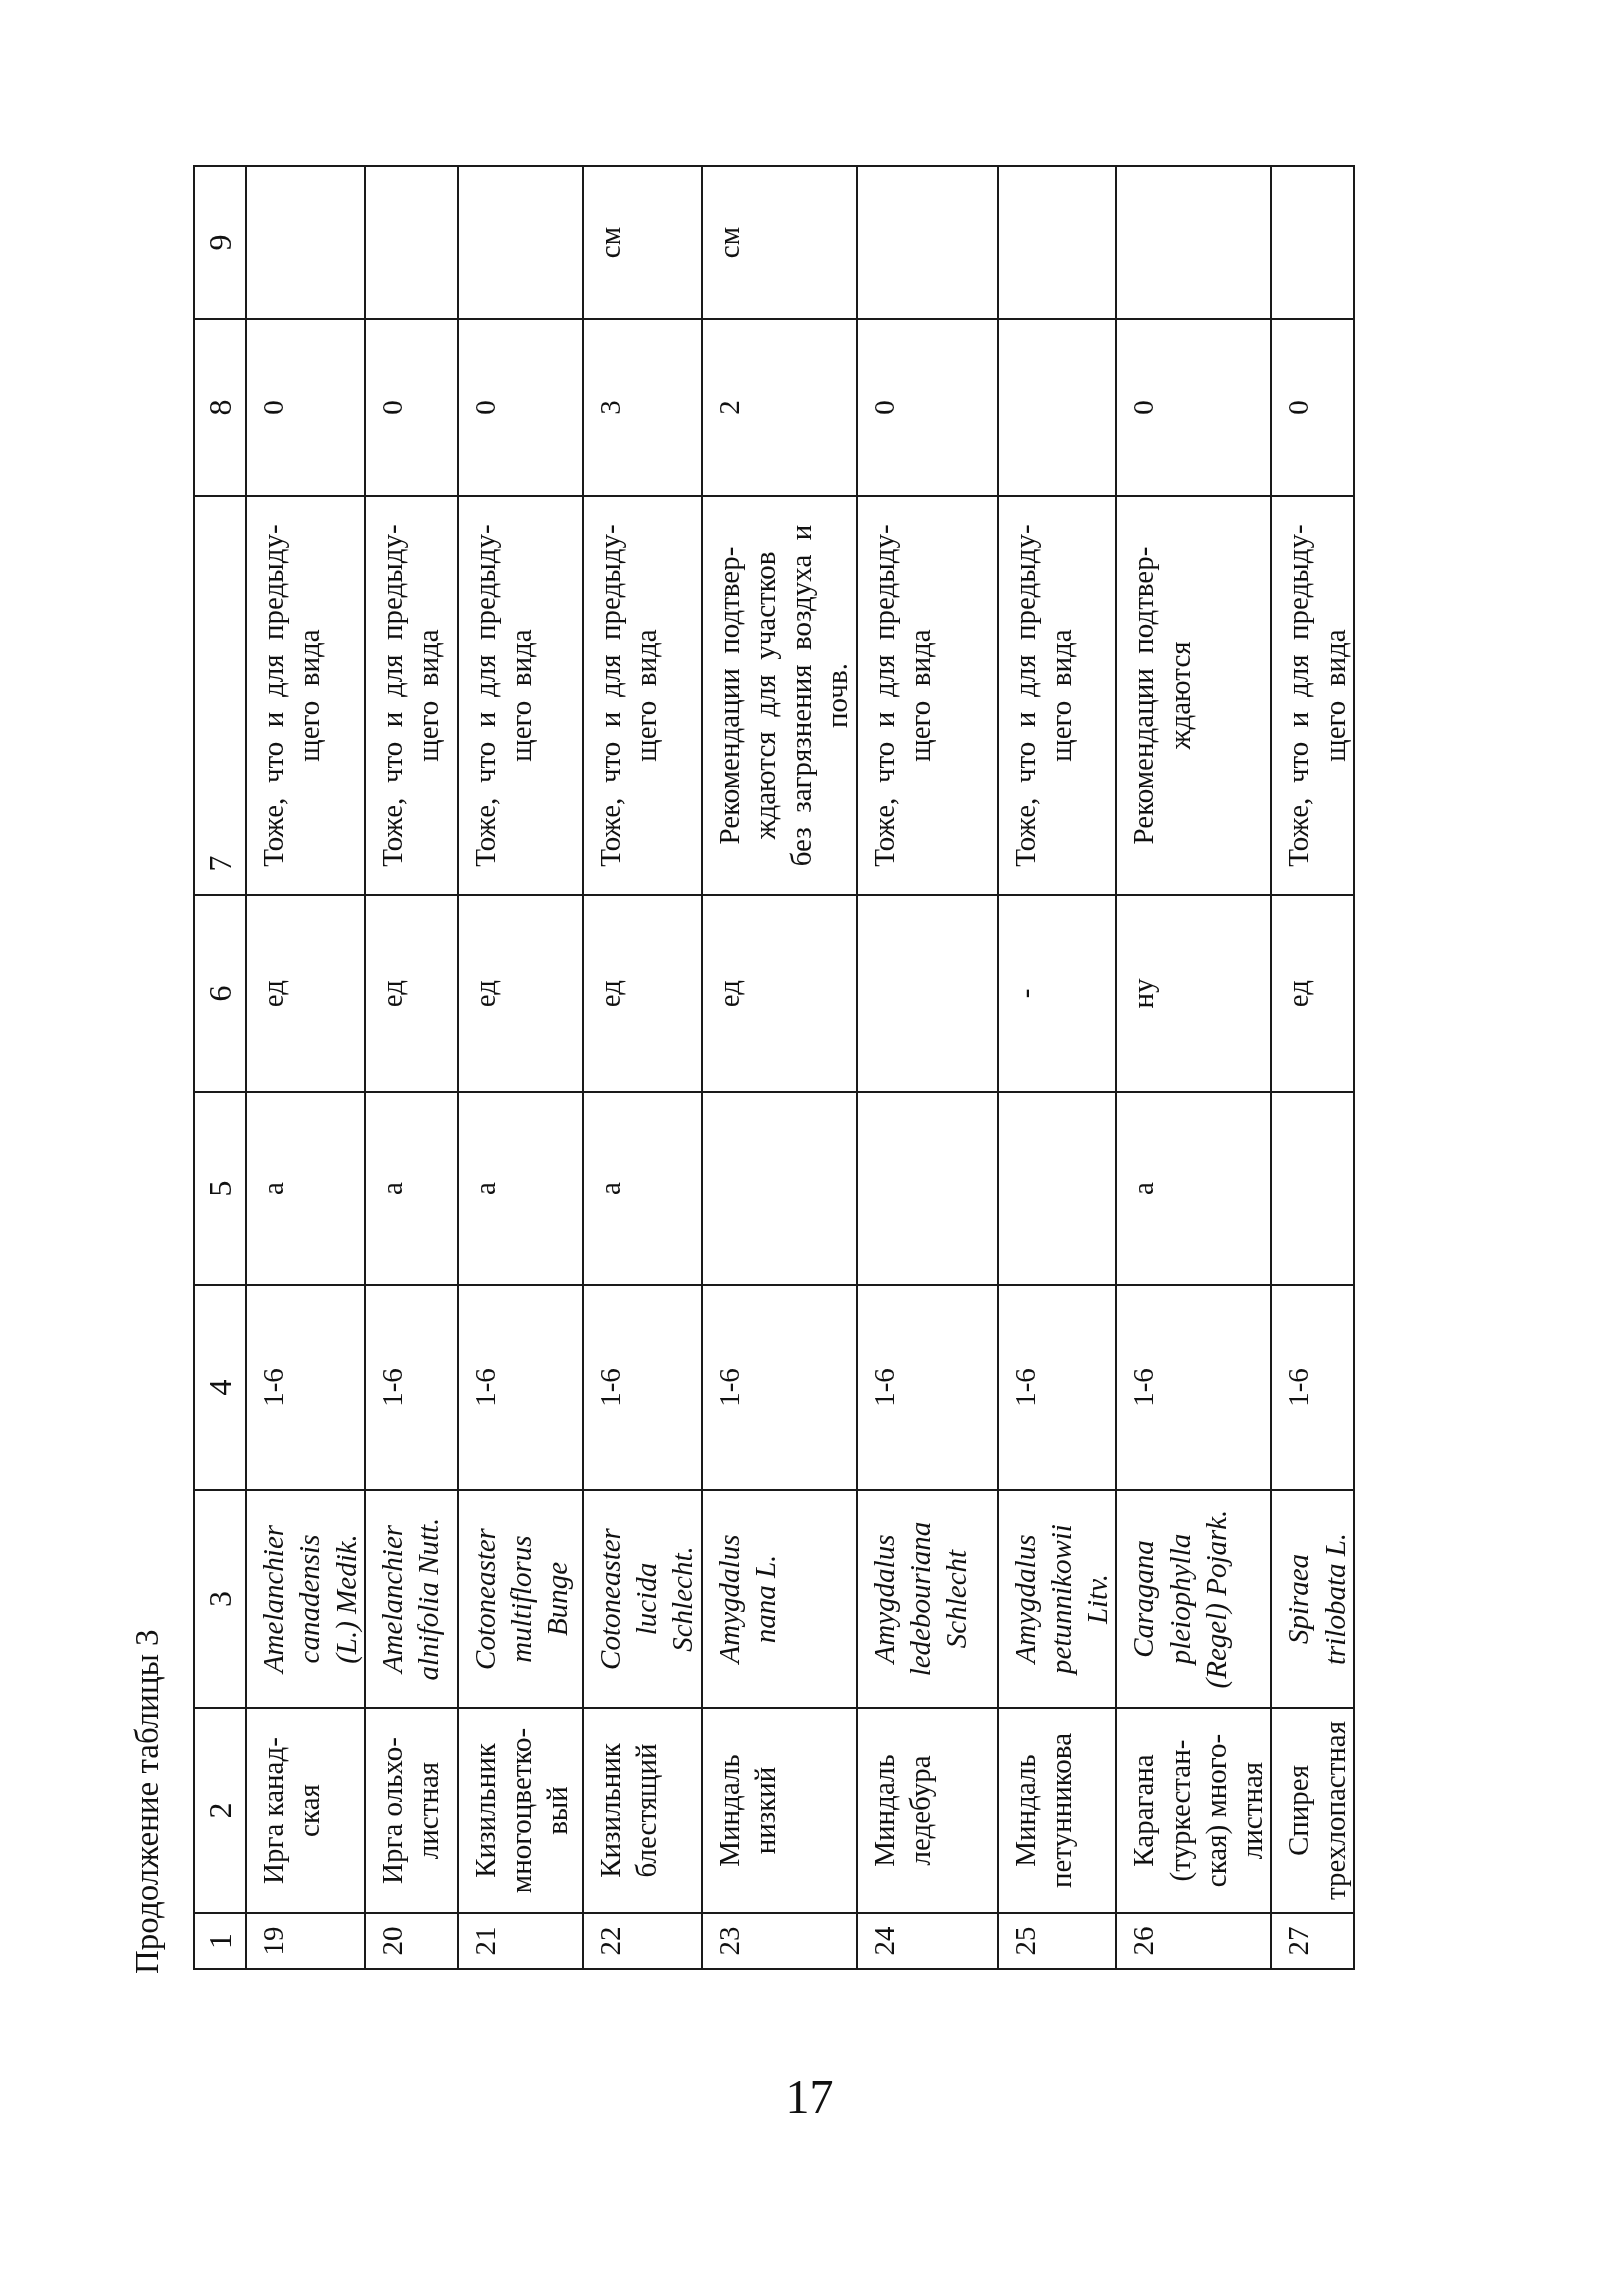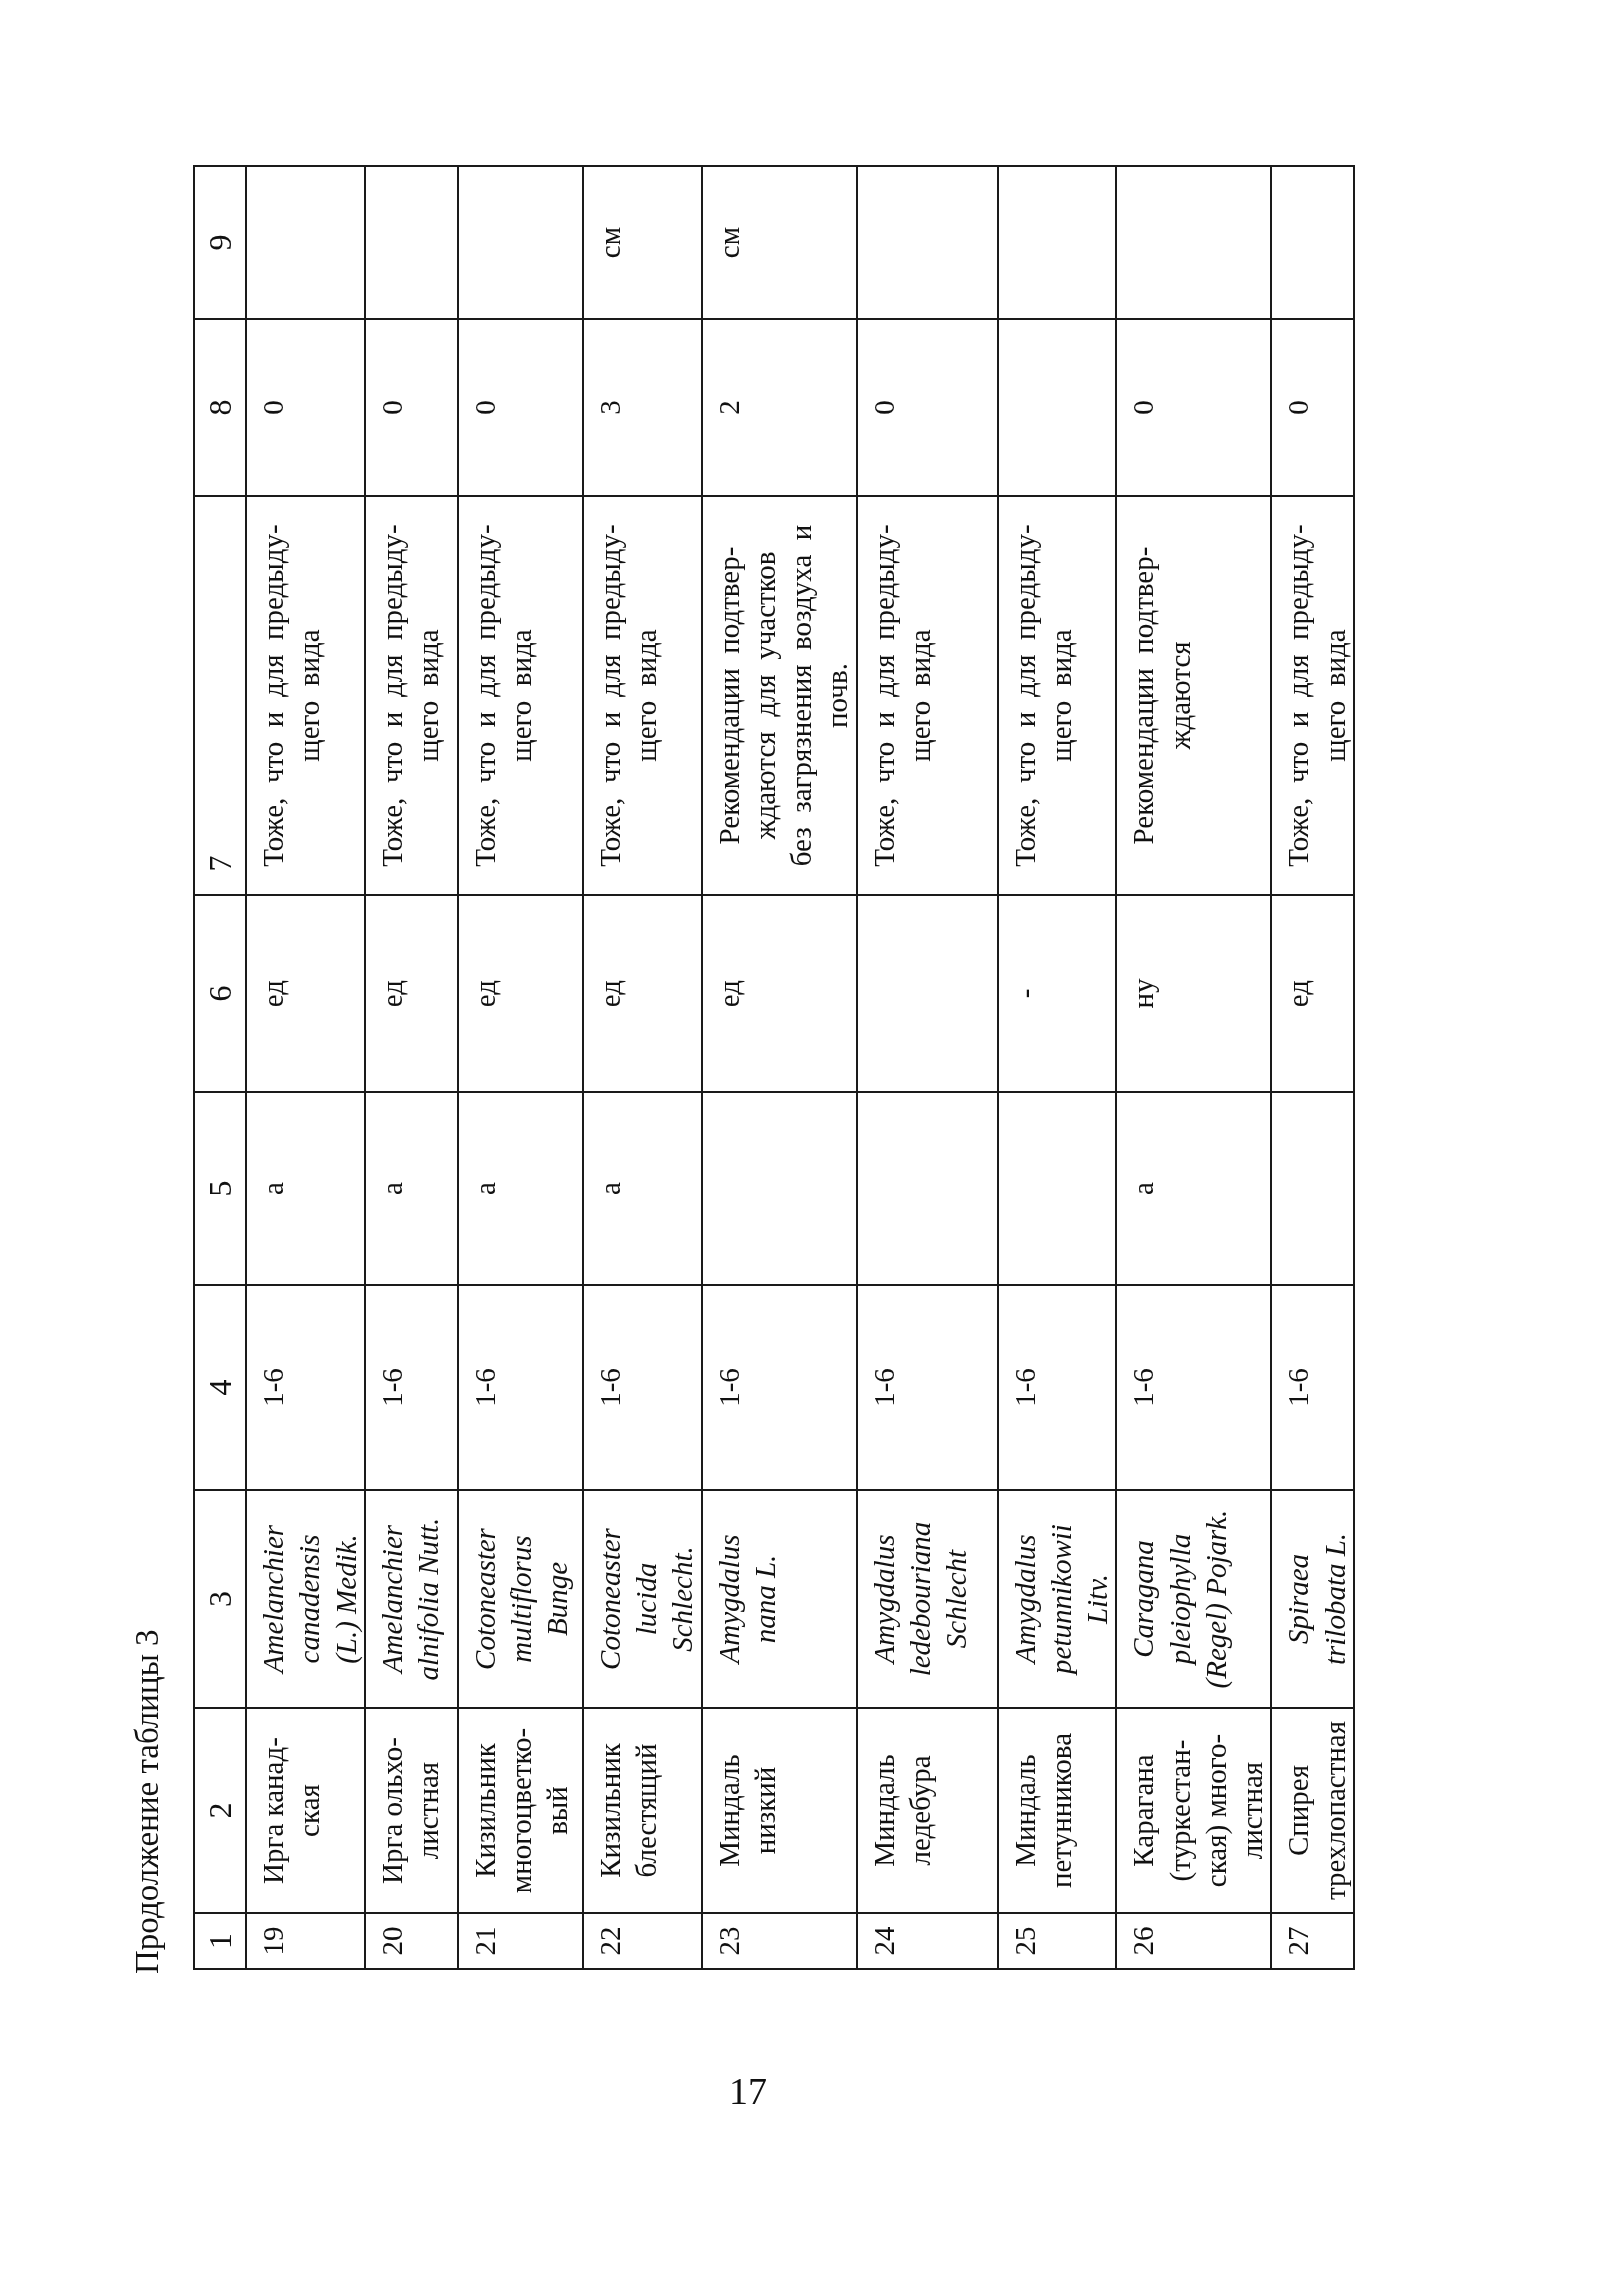--- a/index.html
+++ b/index.html
@@ -59,21 +59,21 @@
   td.c-name{padding-top:6.4px;}
   td.c-latin{font-style:italic;padding-top:6.4px;}
   td.c-rec{
     text-align:left;
     word-spacing:7.3px;
     padding:6.4px 11.3px 0 11.3px;
   }
   td.c-val{padding-top:9.7px;}
   .page-number{
     position:absolute;left:729px;top:2069px;width:161px;
-    text-align:left;font-size:38px;
+    text-align:center;font-size:48px;
   }
 </style>
 </head>
 <body>
 
 <div class="page">
 
   <div class="caption-rot">
     <div class="inner">Продолжение таблицы 3</div>
   </div>

